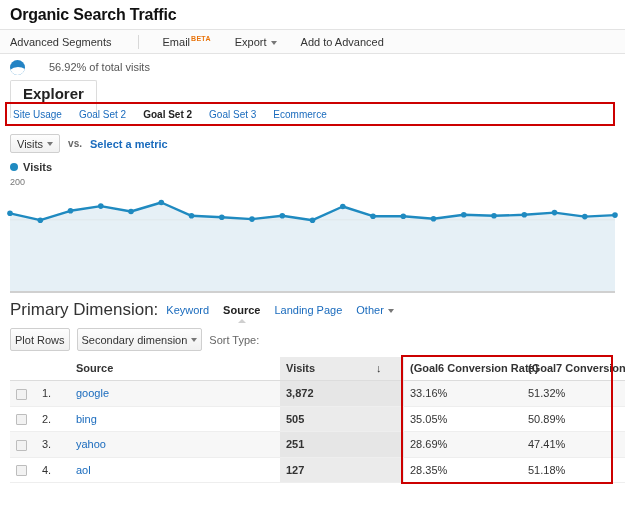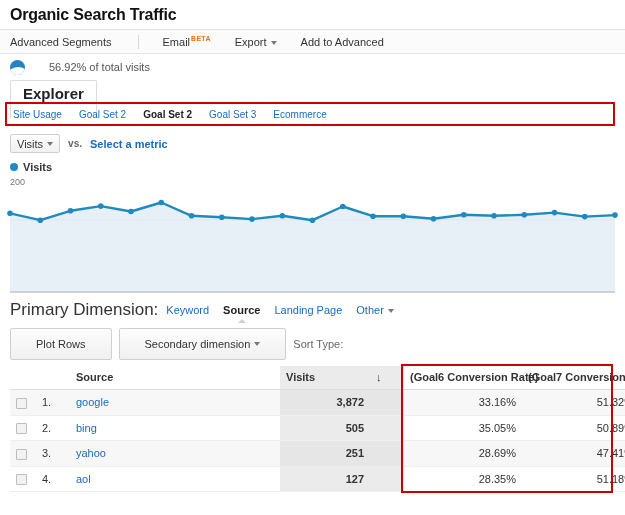--- a/index.html
+++ b/index.html
@@ -96,21 +96,21 @@
   .pd-item.active:after {
     content:""; position:absolute; left:50%; margin-left:-4px; bottom:-7px;
     width:0; height:0; border-left:4px solid transparent; border-right:4px solid transparent; border-bottom:4px solid #cfcfcf;
   }
 
   
   .controls-row { display:flex; align-items:center; padding:4px 10px 6px 10px; gap:7px; }
   .btn {
     display:inline-flex; align-items:center; justify-content:center;
     border:1px solid #cfcfcf; background:linear-gradient(#fdfdfd,#f0f0f0);
-    border-radius:2px; height:32px; padding:0 25px;
+    border-radius:2px; height:23px; padding:0 4px;
     font-size:11px; color:#333; cursor:pointer; white-space:nowrap;
   }
   .sort-label { font-size:11px; color:#666; }
 
   
   .table-wrap { position:relative; padding:0 10px; }
   table.data { width:605px; border-collapse:collapse; table-layout:fixed; }
   table.data th {
     font-size:11px; font-weight:bold; color:#333; text-align:left;
     padding:5px 6px 6px 6px; border-bottom:1px solid #dcdcdc;
@@ -118,21 +118,21 @@
   }
   table.data td {
     font-size:11px; color:#333; padding:6px 6px; border-bottom:1px solid #eeeeee;
     white-space:nowrap;
   }
   .col-cb { width:26px; }
   .col-idx { width:34px; }
   .col-src { width:210px; }
   .col-visits { width:90px; }
   .col-goal { width:118px; }
-  .th-right, .td-right { text-align:right; }
+  .th-right, .td-right { text-align:left; }
   .th-center { text-align:center; }
   .visits-col { background:#ebebeb; }
   tr.odd .visits-col { background:#e6e6e6; }
   tr.odd td { background:#f7f7f7; }
   tr.odd td.visits-col { background:#e6e6e6; }
   .cb {
     display:inline-block; width:11px; height:11px;
     border:1px solid #bdbdbd; background:#f2f2f2; border-radius:1px;
     vertical-align:middle; cursor:pointer;
   }

